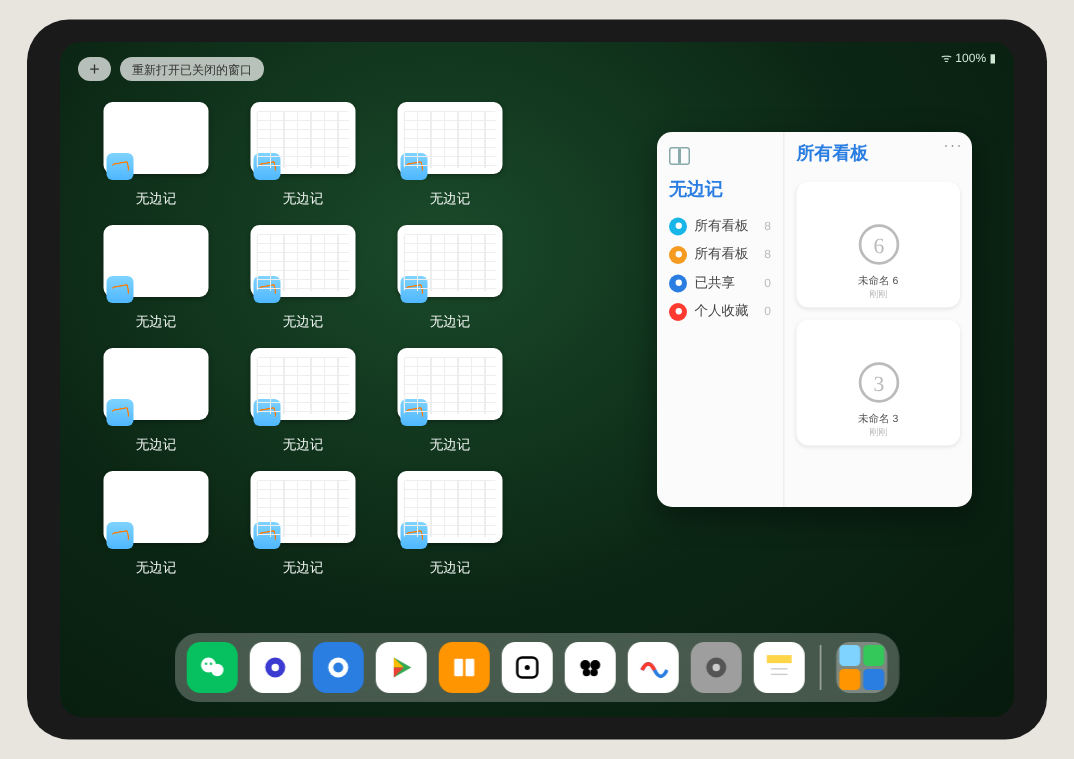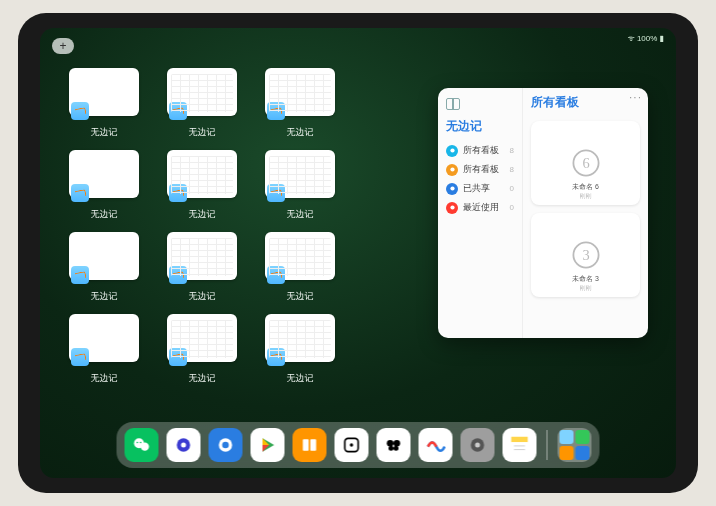--- a/index.html
+++ b/index.html
@@ -56,20 +56,21 @@
 
 <div class="ipad-frame">
   <div class="screen">
 
     <div class="status-bar">
       <span>ᯤ </span><span>100%</span><span> ▮</span>
     </div>
 
     <div class="topbar">
       <div class="add-button">+</div>
+      <div class="chip">重新打开已关闭的窗口</div>
     </div>
 
     <div class="switcher" id="switcher">
         <div class="tile">
           <div class="thumb ">
             <div class="app-icon"></div>
           </div>
           <div class="label">无边记</div>
         </div>
         <div class="tile">
@@ -183,21 +184,21 @@
               </span>
               <span class="count">0</span>
             </div>
             <div class="sb-item">
               <span class="lead">
                 <span class="dot" style="background:#ff3b30">
                   <svg viewBox="0 0 10 10">
                     <circle cx="5" cy="5" r="3"></circle>
                   </svg>
                 </span>
-                <span>最近使用</span>
+                <span>个人收藏</span>
               </span>
               <span class="count">0</span>
             </div>
           </div>
       </div>
       <div class="boards-panel">
         <h5>所有看板</h5>
         <div id="boards">
             <div class="board-card">
               <svg class="sketch" viewBox="0 0 40 40">

